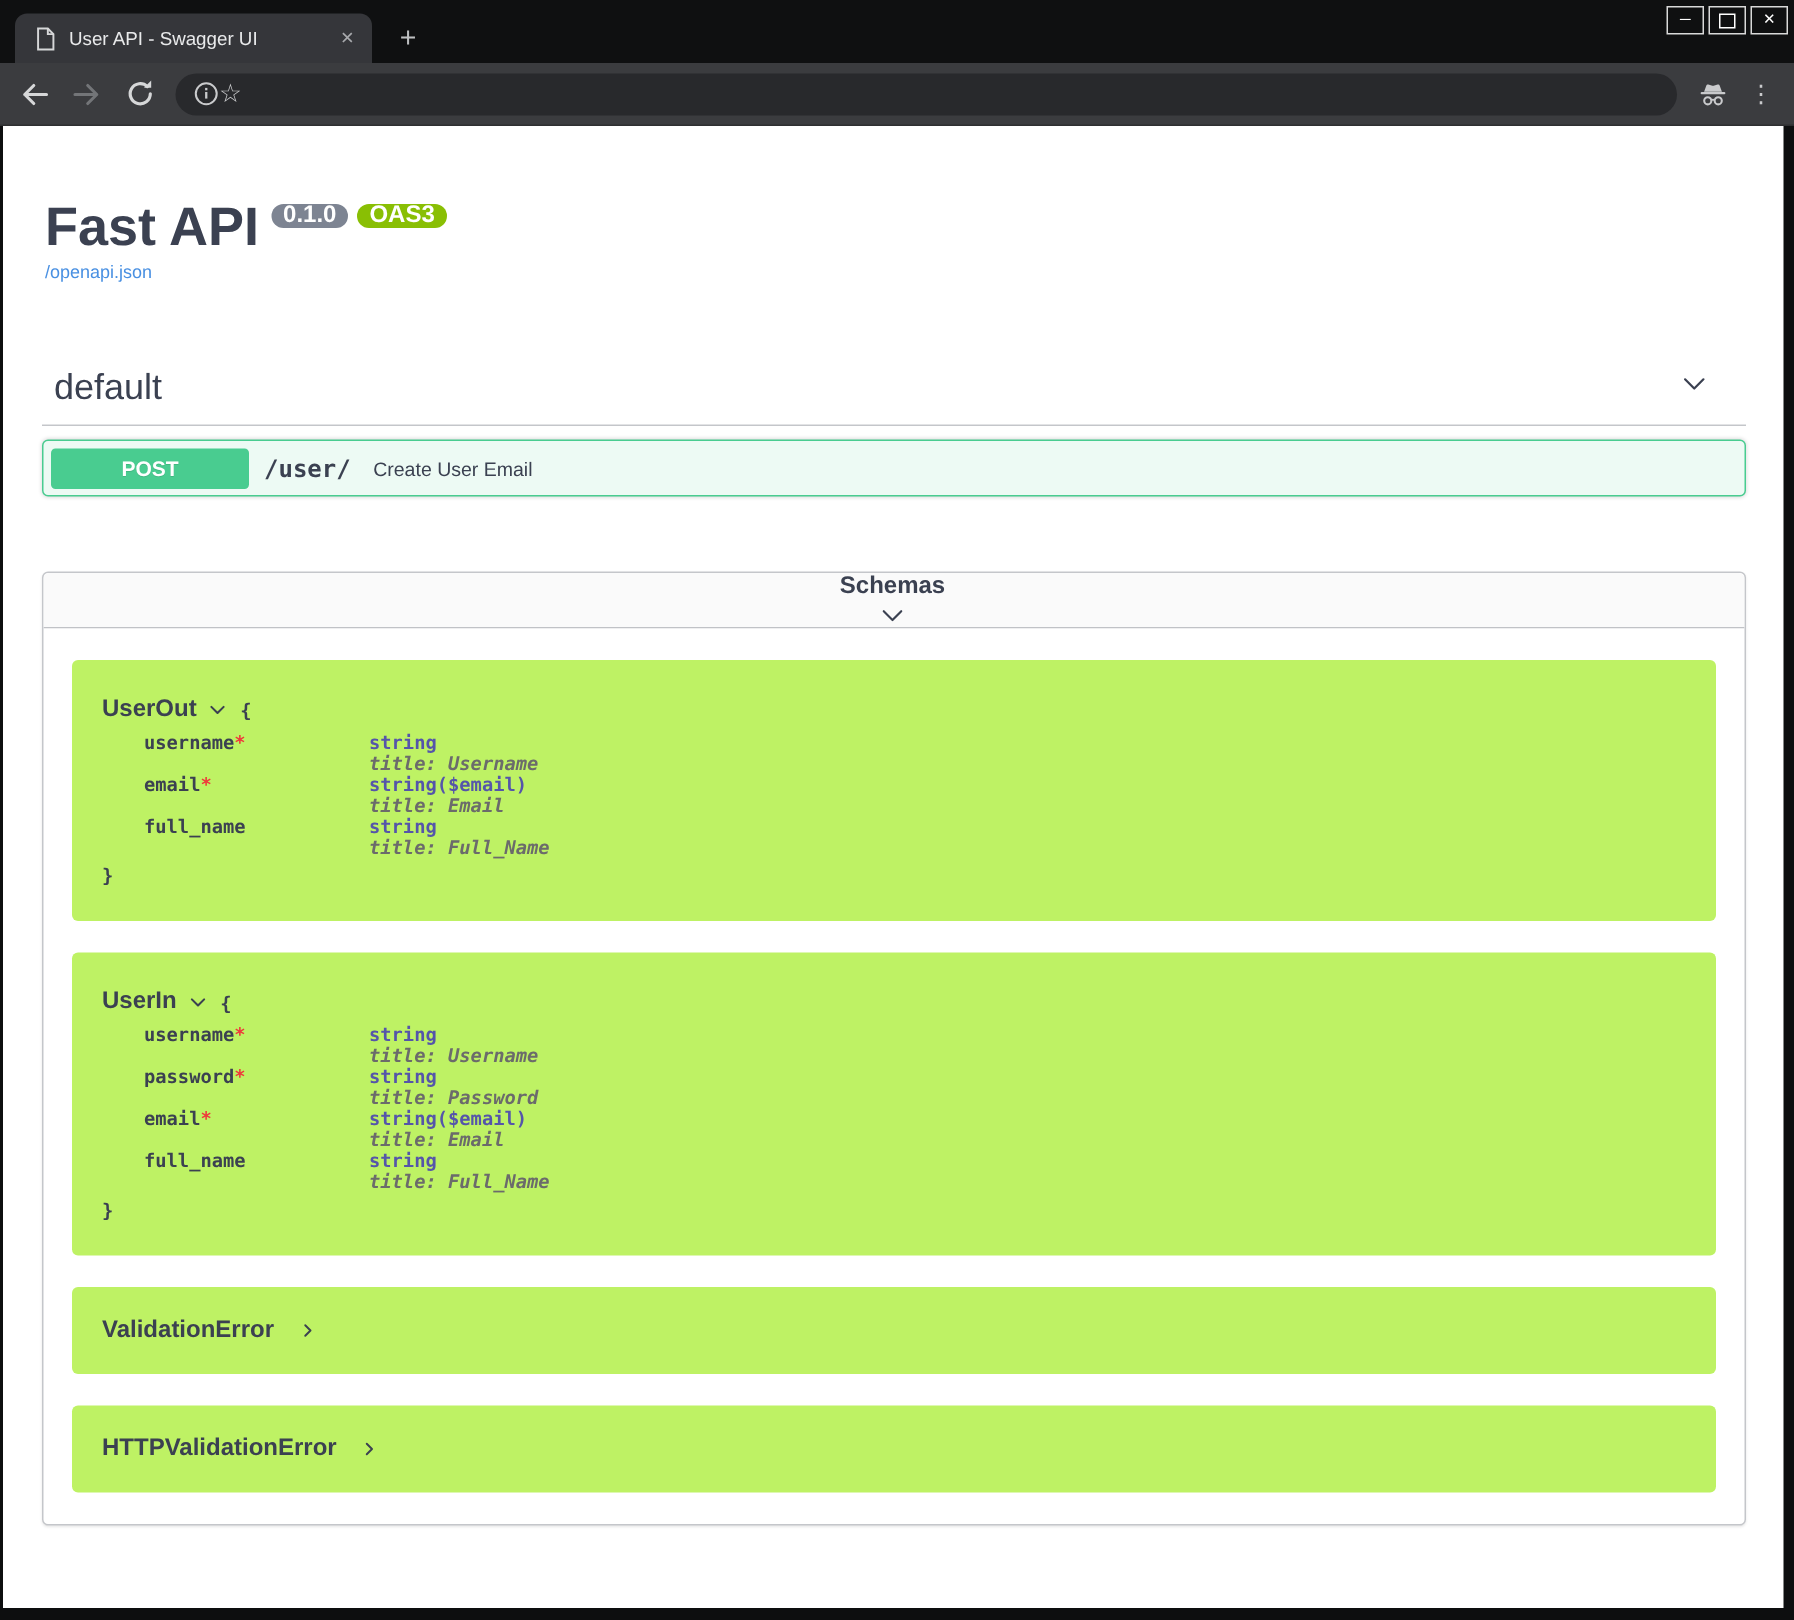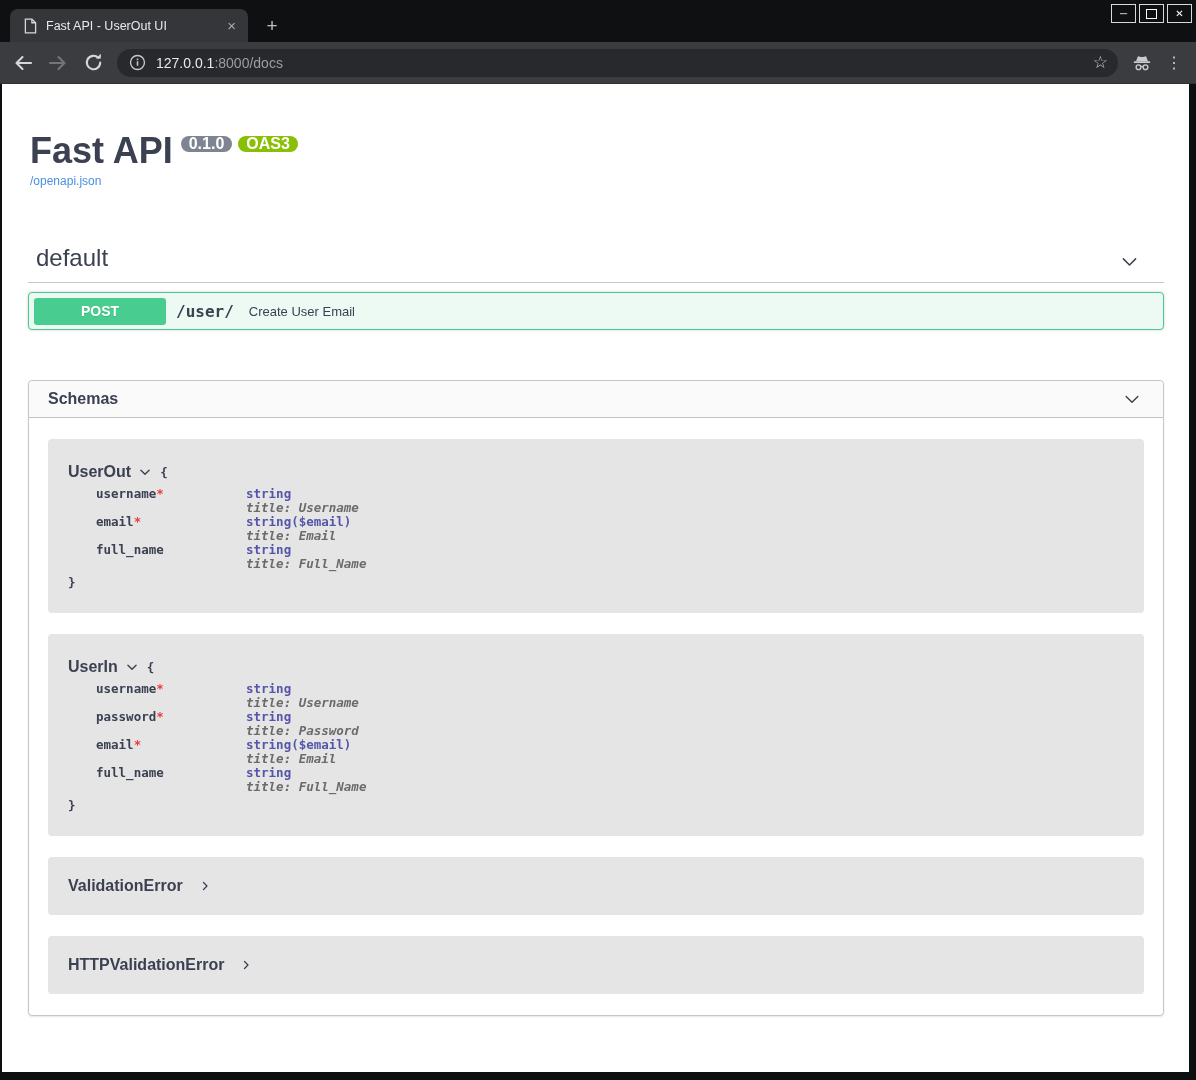--- a/index.html
+++ b/index.html
@@ -57,21 +57,21 @@
   .title-row{display:flex;align-items:flex-start;padding-left:2px;}
   .api-title{font-size:36px;line-height:35px;font-weight:bold;color:#3b4151;}
   .badges{display:flex;gap:6px;margin:3px 0 0 8px;}
   .pill{font-size:16px;font-weight:bold;color:#fff;padding:2px 8px;border-radius:9px;line-height:12px;}
   .pill.version{background:#7d8492;}
   .pill.oas{background:#89bf04;}
   .spec-link{font-size:12px;color:#4990e2;margin:6px 0 0 2px;text-decoration:none;display:inline-block;}
 
   
   .tag-row{
-    margin-top:55px;display:flex;align-items:flex-end;justify-content:space-between;
+    margin-top:55px;display:flex;align-items:flex-start;justify-content:space-between;
     padding:0 24px 10px 8px;border-bottom:1px solid rgba(59,65,81,.3);
   }
   .tag-name{font-size:24px;color:#3b4151;}
 
   
   .opblock{
     margin-top:9px;height:38px;border:1px solid #49cc90;border-radius:4px;
     background:#edfaf4;box-shadow:0 0 3px rgba(0,0,0,.19);
     display:flex;align-items:center;padding:0 10px 0 5px;box-sizing:border-box;
   }
@@ -84,26 +84,26 @@
   .op-summary{font-size:13px;color:#3b4151;margin-left:15px;}
 
   
   .models{
     margin-top:50px;border:1px solid rgba(59,65,81,.3);border-radius:4px;
     box-shadow:0 1px 2px rgba(0,0,0,.10);margin-bottom:30px;
   }
   .models-header{
     height:37px;display:flex;align-items:center;justify-content:space-between;
     padding:0 21px 0 19px;background:#fafafa;border-bottom:1px solid rgba(59,65,81,.3);
-    border-radius:4px 4px 0 0;box-sizing:border-box;
+    border-radius:4px 4px 0 0;box-sizing:border-box;flex-direction:column;
   }
   .models-title{font-size:16px;font-weight:bold;color:#3b4151;}
   .models-body{padding:21px 19px;display:flex;flex-direction:column;gap:21px;}
 
-  .model-panel{background:#e5e5e5;border-radius:4px;box-sizing:border-box;}
+  .model-panel{background:#bef264;border-radius:4px;box-sizing:border-box;}
   .model-panel.expanded{padding:24px 20px 22px 20px;}
   .model-panel.collapsed{padding:20px;}
   .model-head{display:flex;align-items:center;}
   .model-name{font-size:16px;font-weight:bold;color:#3b4151;}
   .model-chevron{display:flex;align-items:center;margin-left:7px;}
   .model-panel.collapsed .model-chevron{margin-left:16px;}
   .brace{font-family:"DejaVu Sans Mono",monospace;font-size:12.5px;font-weight:bold;color:#3b4151;margin-left:8px;}
   .prop-table{margin:6px 0 0 28px;}
   .prop-row{display:flex;min-height:28px;}
   .prop-name{
@@ -125,21 +125,21 @@
 <div class="browser">
 
   <div class="tabstrip">
     <div class="tab">
       <span style="display:flex;">
         <svg width="13" height="16" viewBox="0 0 14 17">
             <path d="M1.5 1h7l4 4v11h-11z" fill="none" stroke="#d6d7d8" stroke-width="1.4"></path>
             <path d="M8.5 1v4h4" fill="none" stroke="#d6d7d8" stroke-width="1.4"></path>
           </svg>
       </span>
-      <span class="tab-title">Fast API - UserOut UI</span>
+      <span class="tab-title">User API - Swagger UI</span>
       <span class="tab-close">×</span>
     </div>
     <div class="newtab">+</div>
     <div class="win-controls">
       <div class="win-btn">
           <span>─</span>
         </div>
       <div class="win-btn">
           <span class="max-box"></span>
         </div>
@@ -167,21 +167,20 @@
         </svg>
     </span>
     <div class="urlbar">
       <span style="display:flex;">
         <svg width="17" height="17" viewBox="0 0 20 20">
             <circle cx="10" cy="10" r="8.2" fill="none" stroke="#c9cacc" stroke-width="1.6"></circle>
             <rect x="9.1" y="8.6" width="1.8" height="5.2" fill="#c9cacc"></rect>
             <rect x="9.1" y="5.4" width="1.8" height="1.9" fill="#c9cacc"></rect>
           </svg>
       </span>
-      <span class="url-text"><span class="url-host">127.0.0.1</span><span class="url-rest">:8000/docs</span></span>
       <span class="star">☆</span>
     </div>
     <span class="incog">
       <svg width="22" height="22" viewBox="0 0 24 24">
         <path d="M5.5 10l1.6-4.4c.2-.6.9-1 1.5-.8l2.4.6c.6.2 1.4.2 2 0l2.4-.6c.6-.2 1.3.2 1.5.8L18.5 10z" fill="#c9cacc"></path>
         <rect x="3" y="10.2" width="18" height="1.7" rx="0.8" fill="#c9cacc"></rect>
         <circle cx="8.2" cy="16.6" r="2.6" fill="none" stroke="#c9cacc" stroke-width="1.5"></circle>
         <circle cx="15.8" cy="16.6" r="2.6" fill="none" stroke="#c9cacc" stroke-width="1.5"></circle>
         <path d="M10.8 16.2c.8-.6 1.6-.6 2.4 0" fill="none" stroke="#c9cacc" stroke-width="1.3"></path>
       </svg>

